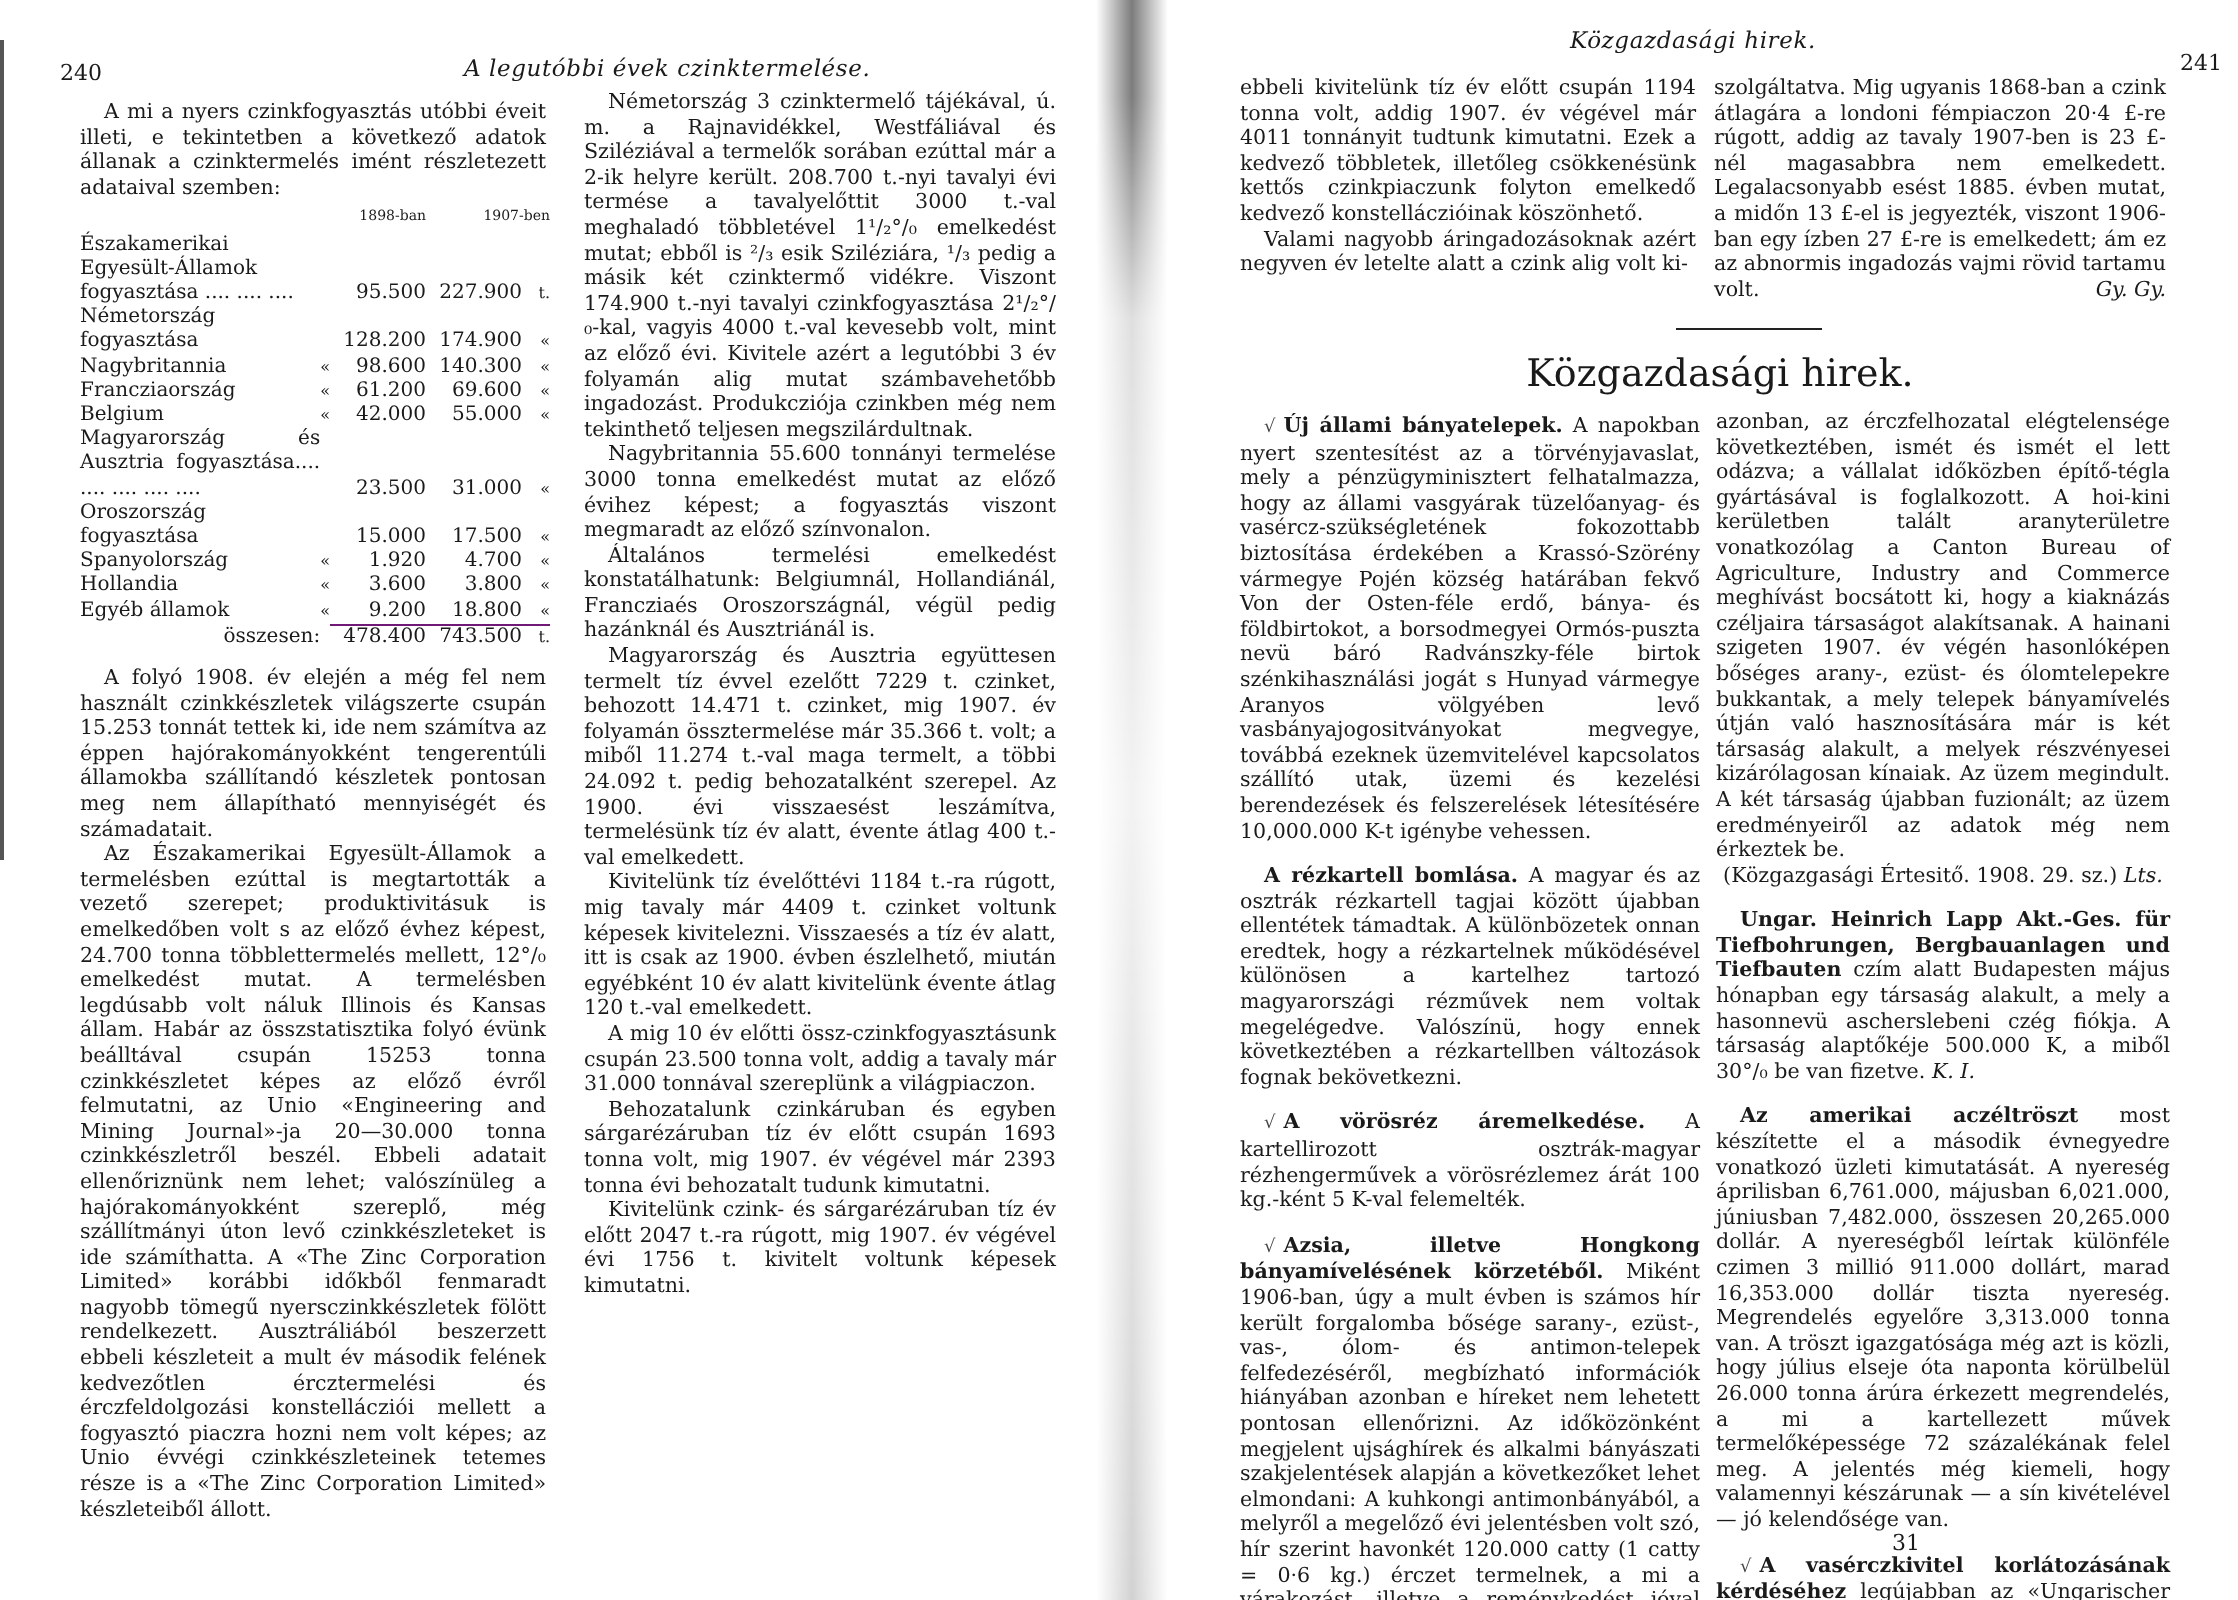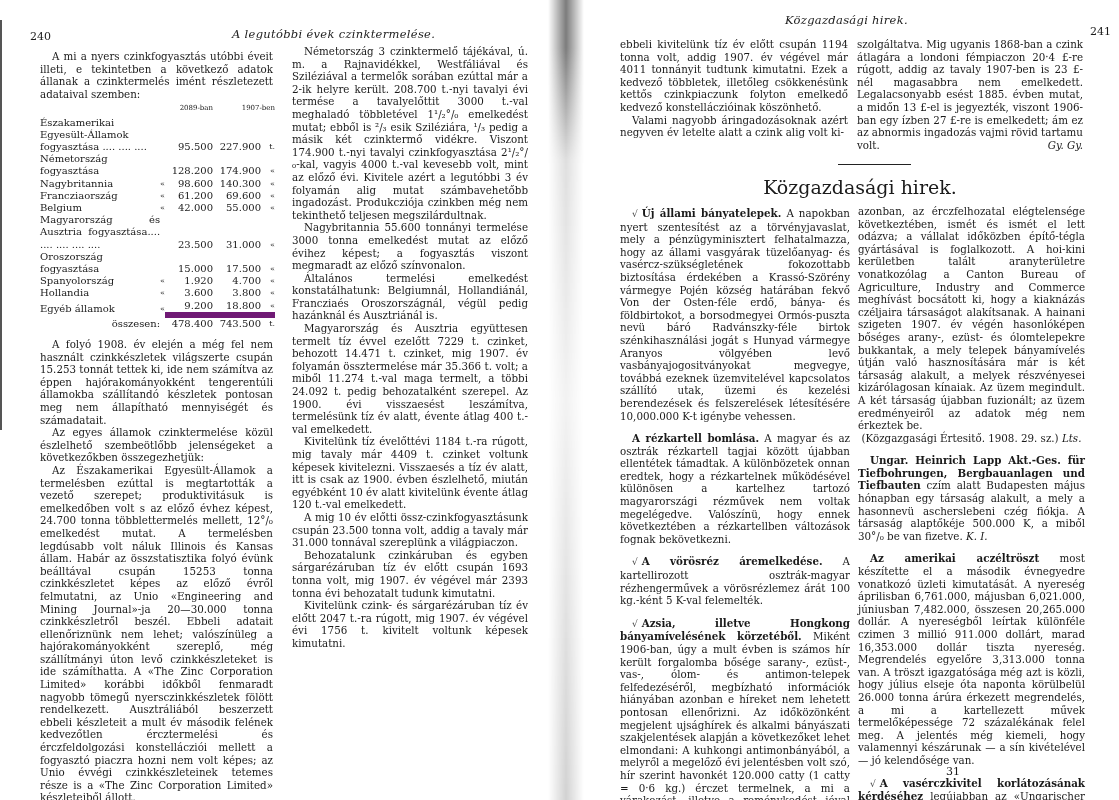--- a/index.html
+++ b/index.html
@@ -20,21 +20,21 @@
   .col p { margin:0; text-indent:12px; }
   .col p.noind { text-indent:0; }
   .col p.gap { margin-top:10px; }
   .col b { font-weight:bold; }
   table.zinc { border-collapse:collapse; font-size:10px; line-height:12.2px; width:235px; margin:2px 0 8px 0; }
   table.zinc td { padding:0; vertical-align:bottom;margin-left:28px; }
   table.zinc td.num { text-align:right; width:48px; }
   table.zinc td.unit { width:14px; text-align:right; font-size:8px; }
   table.zinc th { font-size:7px; font-weight:normal; text-align:right; padding:0 0 2px 0; }
   table.zinc td.ditto { text-align:center; font-size:8px; }
-  .sumrow td { border-top:6px solid #701a75; }
+  .sumrow td { border-top:1px solid #701a75; }
   .sectitle { position:absolute; font-size:19px; text-align:center; }
   .rule { position:absolute; height:1px; background:#222; }
   .check { font-size:9px; color:#444; margin-right:4px; }
   .sig { font-style:italic;padding-left:19px; }
 </style>
 </head>
 <body>
 
 <div class="gutter"></div>
 <div class="leftedge"></div>
@@ -43,21 +43,21 @@
   <div class="pnum" style="left:30px;top:30px;">240</div>
   <div class="running" style="left:232px;top:27px;">A legutóbbi évek czinktermelése.</div>
 
   <div class="col" style="left:40px;top:50px;width:233px;">
     <p>A mi a nyers czinkfogyasztás utóbbi éveit illeti, e tekintetben a következő adatok állanak a czinktermelés imént részletezett adataival szemben:</p>
     <table class="zinc">
       <thead>
         <tr>
           <th></th>
             <th></th>
-          <th>2089-ban</th>
+          <th>1898-ban</th>
           <th colspan="2">1907-ben</th>
         </tr>
       </thead>
       <tbody id="zinc-rows">
           <tr>
             <td>Északamerikai Egyesült-Államok fogyasztása .... .... ....</td>
             <td class="ditto"></td>
             <td class="num">95.500</td>
             <td class="num">227.900</td>
             <td class="unit">t.</td>
@@ -129,21 +129,20 @@
             <td style="border-top:none;text-align:right">összesen:</td>
             <td style="border-top:none"></td>
             <td class="num">478.400</td>
             <td class="num">743.500</td>
             <td class="unit">t.</td>
           </tr>
         </tbody>
     </table>
     <div id="col1-paras">
         <p>A folyó 1908. év elején a még fel nem használt czinkkészletek világszerte csupán 15.253 tonnát tettek ki, ide nem számítva az éppen hajórakományokként tengerentúli államokba szállítandó készletek pontosan meg nem állapítható mennyiségét és számadatait.</p>
-        <p>Az egyes államok czinktermelése közül észlelhető szembeötlőbb jelenségeket a következőkben összegezhetjük:</p>
         <p>Az Északamerikai Egyesült-Államok a termelésben ezúttal is megtartották a vezető szerepet; produktivitásuk is emelkedőben volt s az előző évhez képest, 24.700 tonna többlettermelés mellett, 12°/₀ emelkedést mutat. A termelésben legdúsabb volt náluk Illinois és Kansas állam. Habár az összstatisztika folyó évünk beálltával csupán 15253 tonna czinkkészletet képes az előző évről felmutatni, az Unio «Engineering and Mining Journal»-ja 20—30.000 tonna czinkkészletről beszél. Ebbeli adatait ellenőriznünk nem lehet; valószínüleg a hajórakományokként szereplő, még szállítmányi úton levő czinkkészleteket is ide számíthatta. A «The Zinc Corporation Limited» korábbi időkből fenmaradt nagyobb tömegű nyersczinkkészletek fölött rendelkezett. Ausztráliából beszerzett ebbeli készleteit a mult év második felének kedvezőtlen ércztermelési és érczfeldolgozási konstellácziói mellett a fogyasztó piaczra hozni nem volt képes; az Unio évvégi czinkkészleteinek tetemes része is a «The Zinc Corporation Limited» készleteiből állott.</p>
       </div>
   </div>
 
   <div class="col" style="left:292px;top:45px;width:236px;">
     <div id="col2-paras">
         <p>Németország 3 czinktermelő tájékával, ú. m. a Rajnavidékkel, Westfáliával és Sziléziával a termelők sorában ezúttal már a 2-ik helyre került. 208.700 t.-nyi tavalyi évi termése a tavalyelőttit 3000 t.-val meghaladó többletével 1¹/₂°/₀ emelkedést mutat; ebből is ²/₃ esik Sziléziára, ¹/₃ pedig a másik két czinktermő vidékre. Viszont 174.900 t.-nyi tavalyi czinkfogyasztása 2¹/₂°/₀-kal, vagyis 4000 t.-val kevesebb volt, mint az előző évi. Kivitele azért a legutóbbi 3 év folyamán alig mutat számbavehetőbb ingadozást. Produkcziója czinkben még nem tekinthető teljesen megszilárdultnak.</p>
         <p>Nagybritannia 55.600 tonnányi termelése 3000 tonna emelkedést mutat az előző évihez képest; a fogyasztás viszont megmaradt az előző színvonalon.</p>
         <p>Általános termelési emelkedést konstatálhatunk: Belgiumnál, Hollandiánál, Francziaés Oroszországnál, végül pedig hazánknál és Ausztriánál is.</p>
         <p>Magyarország és Ausztria együttesen termelt tíz évvel ezelőtt 7229 t. czinket, behozott 14.471 t. czinket, mig 1907. év folyamán össztermelése már 35.366 t. volt; a miből 11.274 t.-val maga termelt, a többi 24.092 t. pedig behozatalként szerepel. Az 1900. évi visszaesést leszámítva, termelésünk tíz év alatt, évente átlag 400 t.-val emelkedett.</p>

